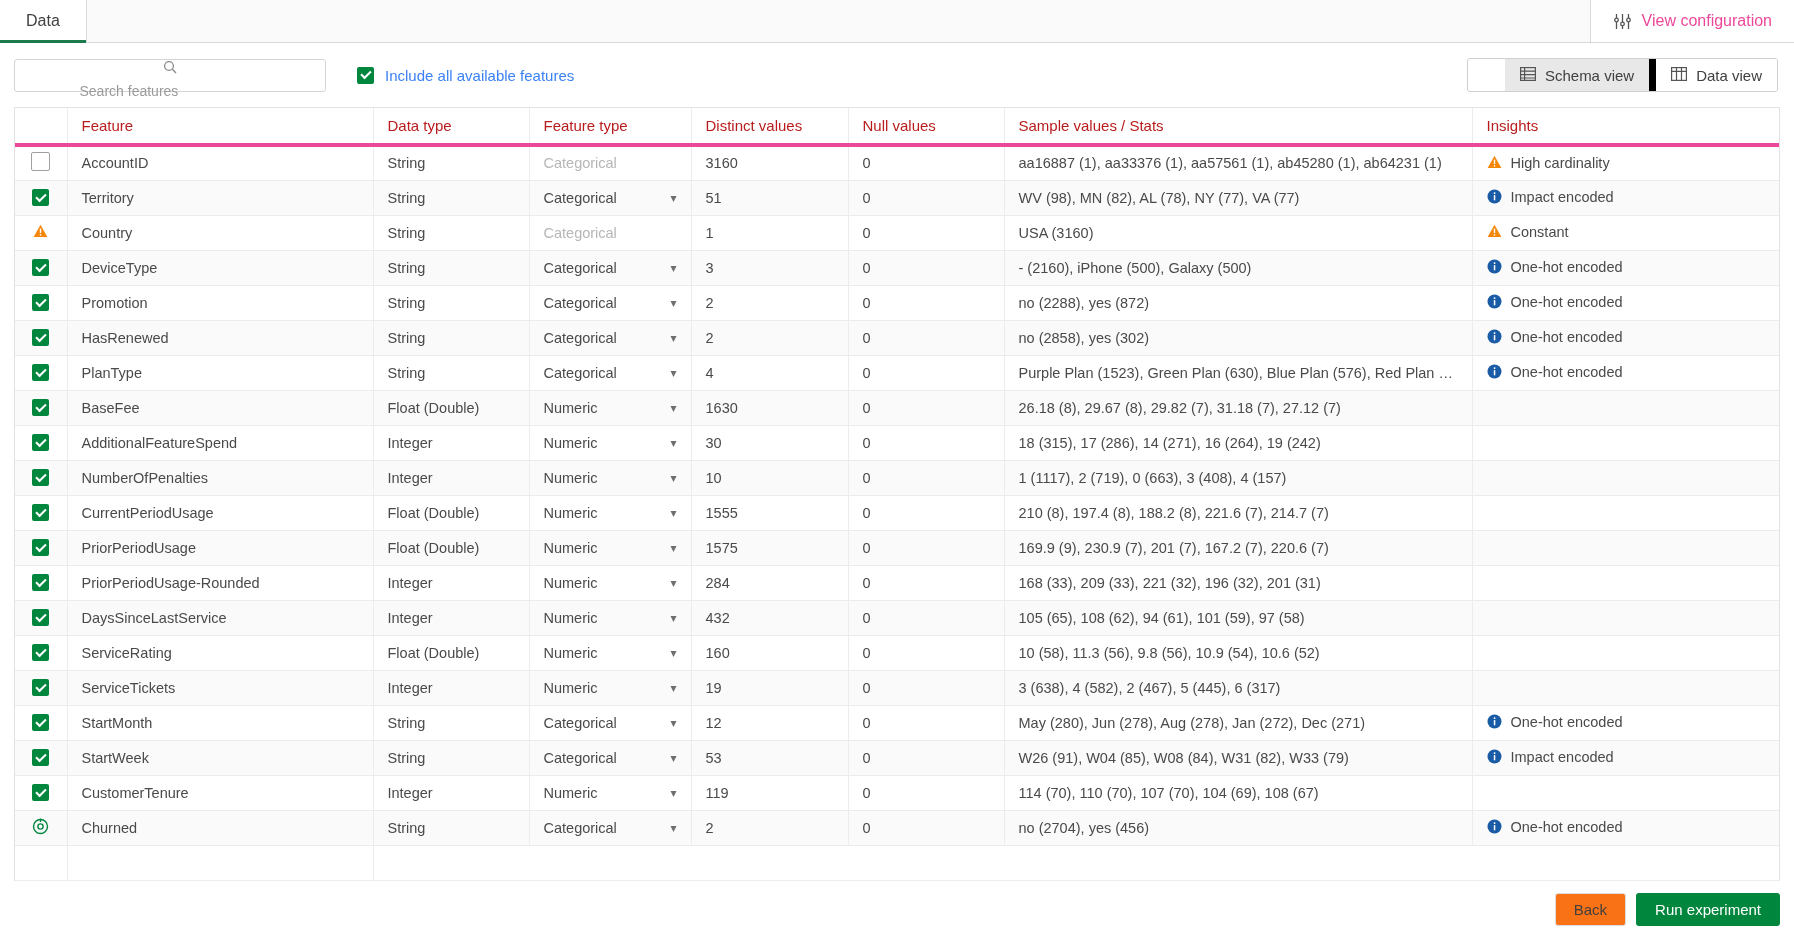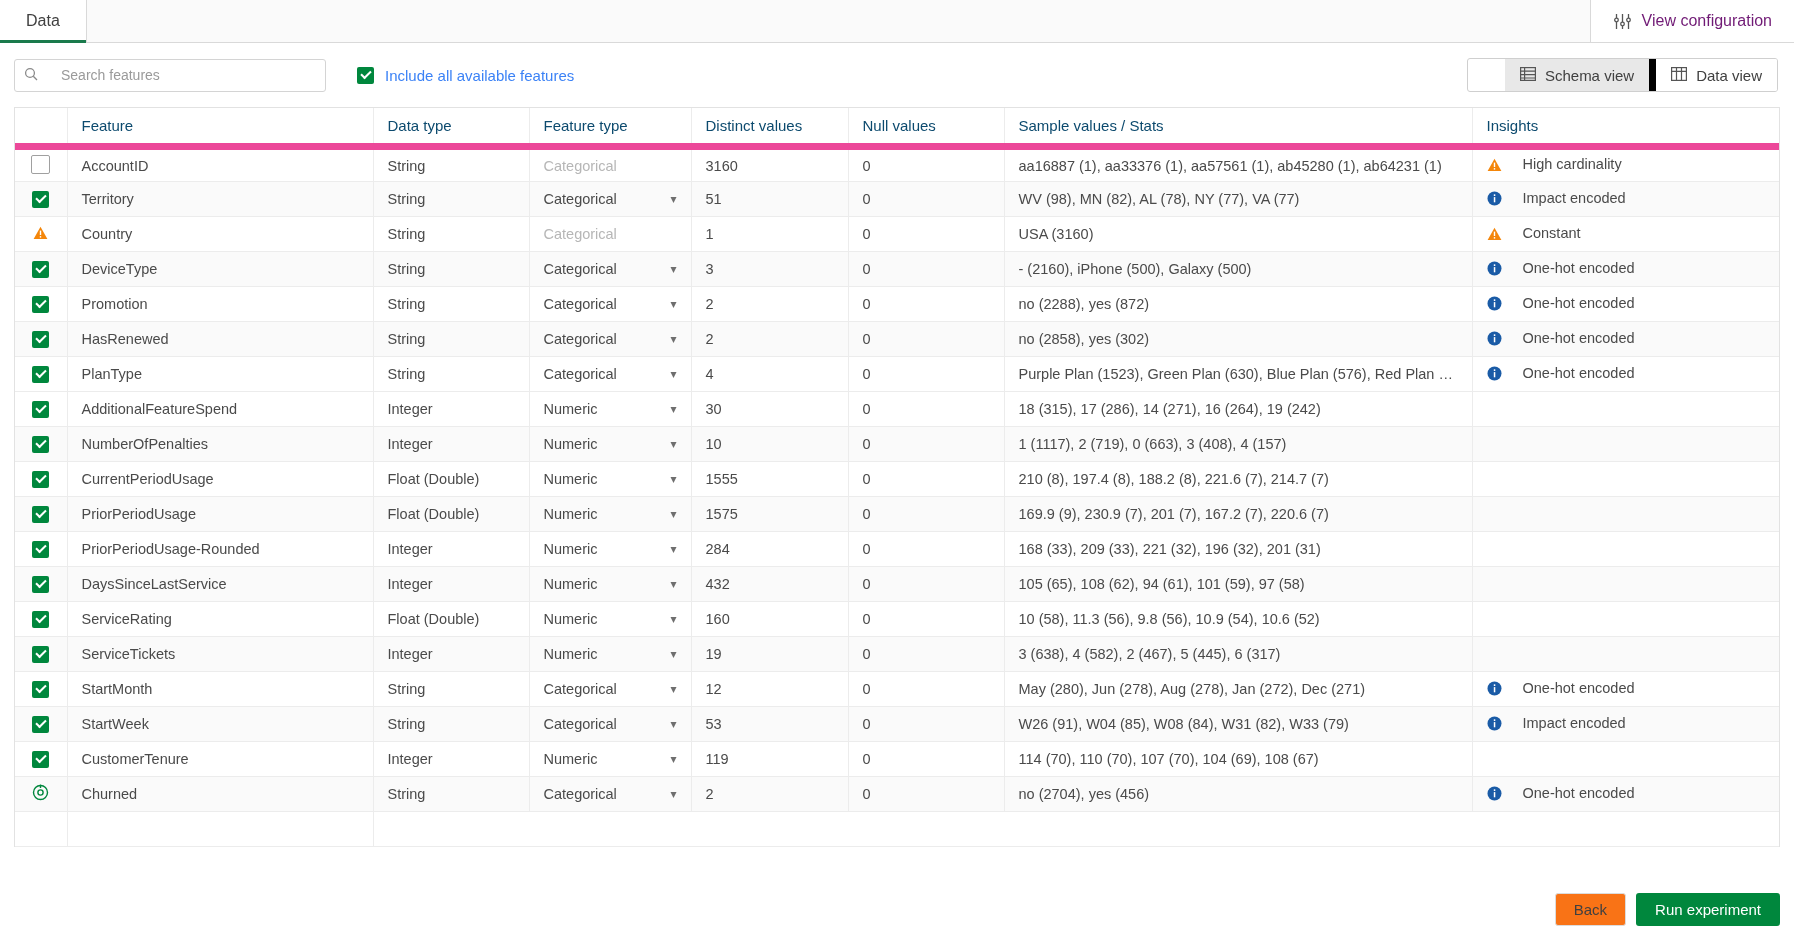--- a/index.html
+++ b/index.html
@@ -47,43 +47,44 @@
   }
   .tabbar-spacer { flex: 1 1 auto; }
   .viewconfig {
     display: flex;
     align-items: center;
     gap: 10px;
     padding: 0 22px;
     border-left: 1px solid #d9d9d9;
     background: #ffffff;
     font-size: 16px;
-    color: #701a75;
+    color: #ec4899;
     cursor: pointer;
   }
   .sliders-icon { display: inline-flex; }
 
   
   .toolbar {
     display: flex;
     align-items: center;
     height: 64px;
     padding: 0 16px 0 14px;
     background: #ffffff;
   }
   .search-box {
     display: flex;
     align-items: center;
-    gap: 21px;
+    gap: 5px;
     width: 292px;
     height: 31px;
     border: 1px solid #d4d4d4;
     border-radius: 3px;
     padding: 0 9px;
     background: #fff;
+    flex-direction: column;
   }
   .search-box input {
     border: 0;
     outline: 0;
     flex: 1;
     font-family: "Liberation Sans", sans-serif;
     font-size: 14px;
     color: #404040;
     background: transparent;
   }
@@ -152,24 +153,24 @@
   }
   table.schema {
     width: 100%;
     border-collapse: collapse;
     table-layout: fixed;
     font-size: 14.5px;
   }
   table.schema th {
     text-align: left;
     font-weight: normal;
-    color: #0c4a6e;
+    color: #b91c1c;
     font-size: 15px;
     padding: 9px 14px;
-    border-bottom: 7px solid #ec4899;
+    border-bottom: 4px solid #ec4899;
     border-right: 1px solid #ececec;
     background: #ffffff;
     height: 32px;
     box-sizing: border-box;
   }
   table.schema th:last-child { border-right: none; }
   table.schema td {
     padding: 0 14px;
     height: 35px;
     border-bottom: 1px solid #ececec;
@@ -204,22 +205,22 @@
     align-items: center;
     justify-content: space-between;
     gap: 6px;
     height: 100%;
   }
   .ftype-cell .chev { color: #6e6e6e; font-size: 12px; line-height: 1; }
   .ftype-disabled { color: #b6b6b6; }
 
   .insight {
     display: inline-flex;
-    align-items: flex-end;
-    gap: 21px;
+    align-items: flex-start;
+    gap: 9px;
   }
   .ico-warn {
     display: inline-flex;
     align-items: center;
     justify-content: center;
     flex: 0 0 auto;
   }
   .ico-info {
     display: inline-flex;
     align-items: center;
@@ -520,20 +521,35 @@
               <span class="ico-info">
                 <svg width="15" height="15" viewBox="0 0 15 15">
                   <circle cx="7.5" cy="7.5" r="7" fill="#1a5ba6"></circle>
                   <rect x="6.8" y="6.1" width="1.5" height="5.2" fill="#fff"></rect>
                   <rect x="6.8" y="3.3" width="1.5" height="1.7" fill="#fff"></rect>
                 </svg>
               </span>
               <span>One-hot encoded</span>
             </span></td>
         </tr>
+        <tr class="alt">
+          <td class="sel-cell"><span class="cbx checked"></span></td>
+          <td>BaseFee</td>
+          <td>Float (Double)</td>
+          <td>
+            <span class="ftype-cell">
+              <span class="">Numeric</span>
+              <span class="chev">▾</span>
+            </span>
+          </td>
+          <td>1630</td>
+          <td>0</td>
+          <td>26.18 (8), 29.67 (8), 29.82 (7), 31.18 (7), 27.12 (7)</td>
+          <td></td>
+        </tr>
         <tr>
           <td class="sel-cell"><span class="cbx checked"></span></td>
           <td>AdditionalFeatureSpend</td>
           <td>Integer</td>
           <td>
             <span class="ftype-cell">
               <span class="">Numeric</span>
               <span class="chev">▾</span>
             </span>
           </td>

